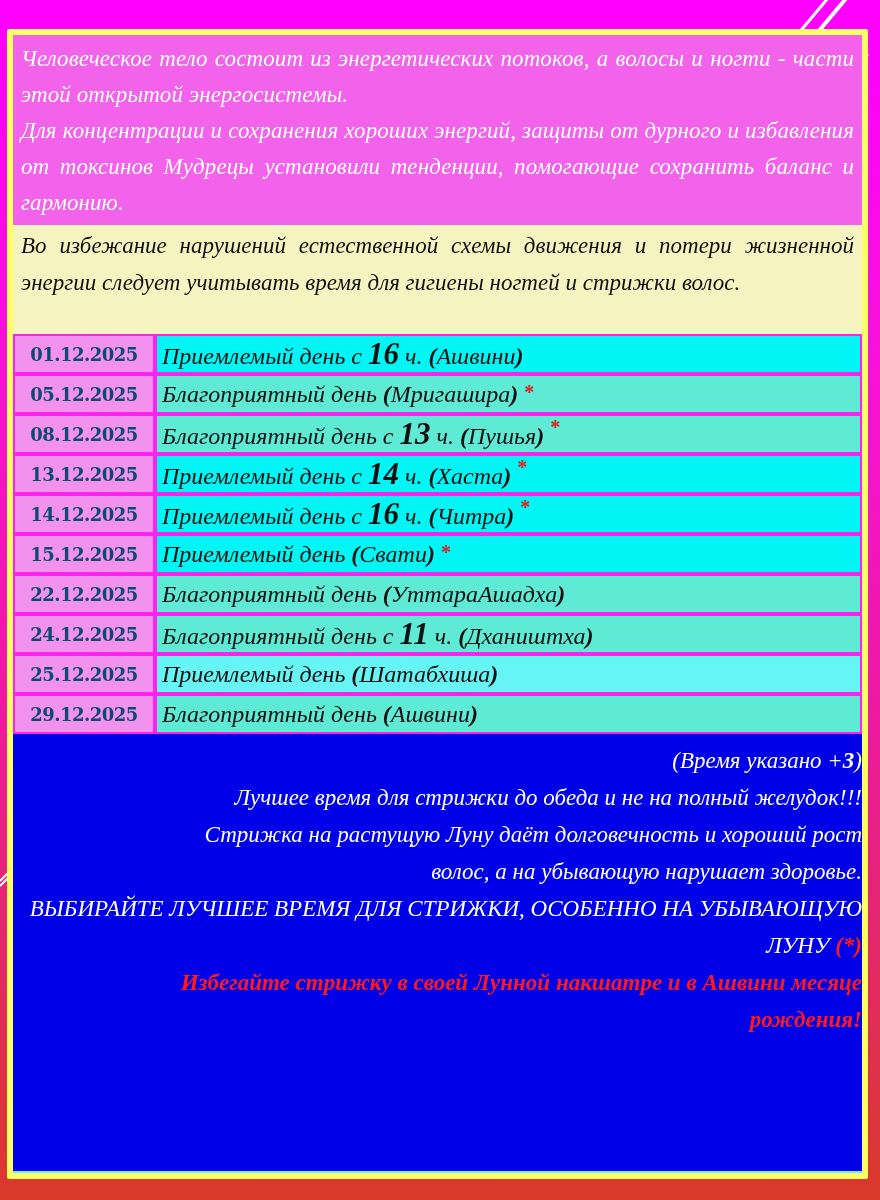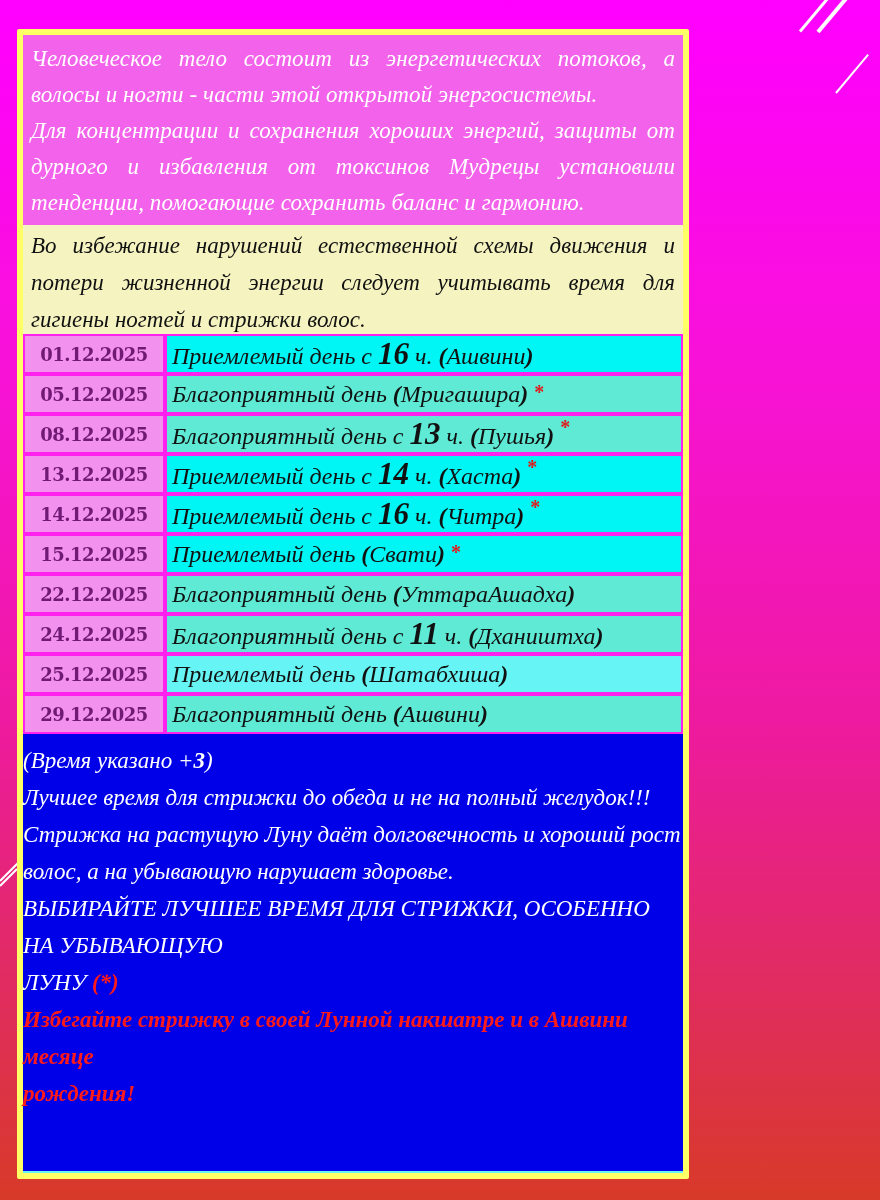--- a/index.html
+++ b/index.html
@@ -3,21 +3,21 @@
 <meta charset="utf-8">
 <style>
   html, body { margin:0; padding:0; }
   body {
     width:880px; height:1200px; position:relative; overflow:hidden;
     background: linear-gradient(180deg, #ff00ff 0%, #f812d8 30%, #ee1aa0 60%, #e02c60 82%, #d83a28 100%);
     font-family: "Liberation Serif", "DejaVu Serif", serif;
   }
   .deco { position:absolute; background:#ffffff; height:3px; transform-origin:left center; }
   .frame {
-    position:absolute; left:17px; top:29px; width:672px; height:1150px;
+    position:absolute; left:7px; top:29px; width:861px; height:1150px;
     background:#ffff66; border-radius:2px;
   }
   .inner {
     position:absolute; left:6px; top:6px; right:6px; bottom:6px;
     background:#f00ee8; display:flex; flex-direction:column;
   }
   .intro {
     background:#f262ea; color:#ffffff; font-style:italic;
     font-size:23px; line-height:36px; padding:6px 8px 4px 8px;
     text-align:justify; letter-spacing:0.1px;
@@ -26,33 +26,33 @@
   .warning {
     background:#f5f3c0; color:#111; font-style:italic; font-weight:normal;
     font-size:23px; line-height:37px; padding:2px 8px 0 8px; text-align:justify;
     height:109px; box-sizing:border-box;
   }
   .warning p { margin:0; }
   table { border-collapse:separate; border-spacing:0; width:100%; }
   td { border:2px solid #ff22ee; height:40px; box-sizing:border-box; padding:0; }
   td.date {
     width:142px; background:#f392ee; text-align:center;
-    font-family:"DejaVu Serif", serif; font-weight:bold; font-size:18px; color:#701a75;
+    font-family:"DejaVu Serif", serif; font-weight:bold; font-size:18px; color:#0c4a6e;
     letter-spacing:-0.5px;
   }
   td.desc { padding-left:5px; font-style:italic; font-size:24px; color:#111; white-space:nowrap; }
   .num { font-weight:bold; font-size:31px; }
   .nak { }
   .paren { font-weight:bold; }
   .star { color:#e21a1a; font-weight:bold; font-style:normal; font-size:20px; vertical-align:top; }
   .bg-acceptable { background:#00f5f5; }
   .bg-good { background:#5eead4; }
   .bg-light { background:#66f4f4; }
   .footer {
-    flex:1; background:#0000e8; color:#ffffff; text-align:left;
+    flex:1; background:#0000e8; color:#ffffff; text-align:right;
     font-style:italic; font-size:23px; line-height:37px; padding-top:8px;
     border-bottom:2px solid #66f4f4;
   }
   .footer p { margin:0; }
   .footer .b { font-weight:bold; }
   .footer .caps { font-style:italic; font-weight:normal; font-size:23px; }
   .footer .red { color:#ff1a1a; font-weight:bold; }
 </style>
 </head>
 <body>

